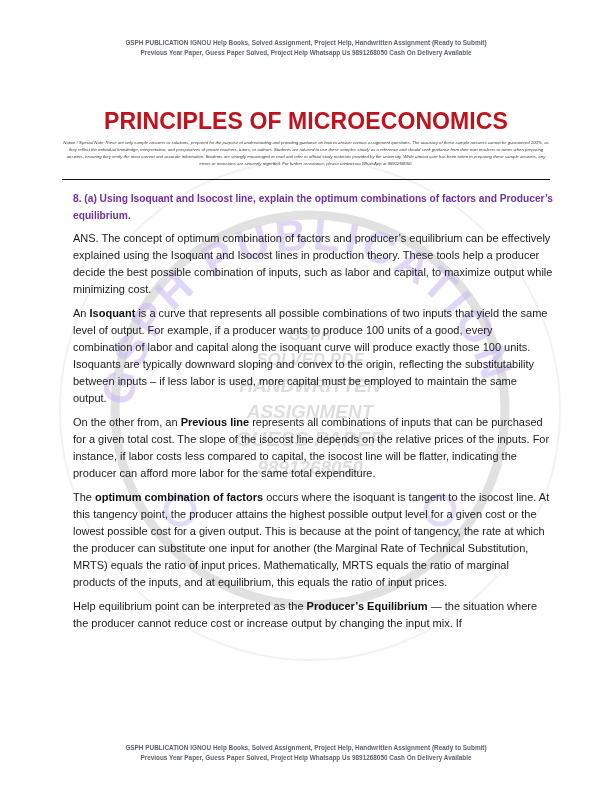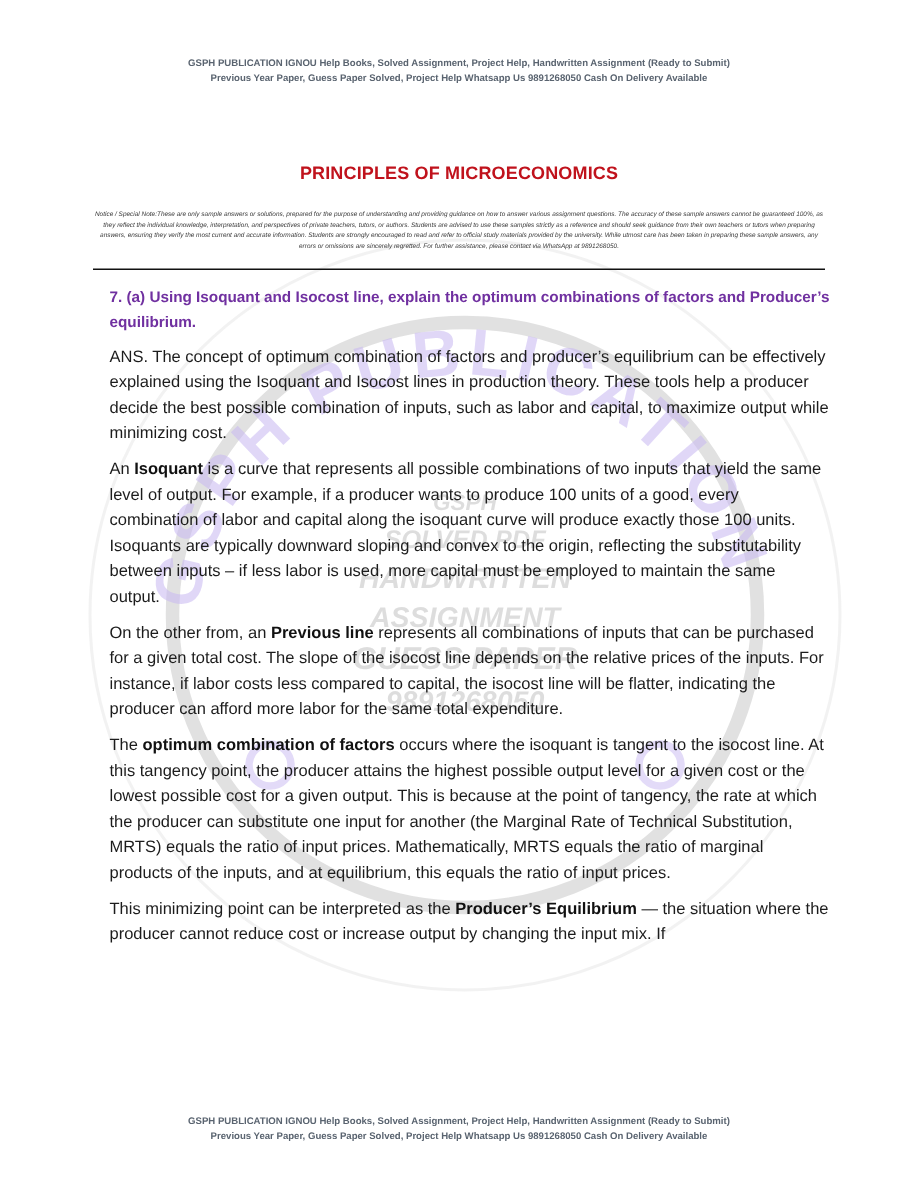--- a/index.html
+++ b/index.html
@@ -45,21 +45,21 @@
     .title {
       position: absolute;
       left: 0;
       width: 612px;
       text-align: center;
       color: #c0121c;
       font-weight: bold;
       z-index: 2;
     }
     .title.code { top: 78px; font-size: 17px; }
-    .title.name { top: 108px; font-size: 12px; letter-spacing: 0.1px; }
+    .title.name { top: 108px; font-size: 23px; letter-spacing: 0.1px; }
     .notice {
       position: absolute;
       left: 62px;
       width: 488px;
       top: 140px;
       font-size: 4.3px;
       line-height: 6.9px;
       font-style: italic;
       text-align: center;
       color: #3a3a3a;
@@ -137,36 +137,36 @@
     <div>GSPH PUBLICATION IGNOU Help Books, Solved Assignment, Project Help, Handwritten Assignment (Ready to Submit)</div>
     <div>Previous Year Paper, Guess Paper Solved, Project Help Whatsapp Us 9891268050 Cash On Delivery Available</div>
   </div>
 
   <div class="title name">PRINCIPLES OF MICROECONOMICS</div>
 
   <div class="notice">Notice / Special Note:These are only sample answers or solutions, prepared for the purpose of understanding and providing guidance on how to answer various assignment questions. The accuracy of these sample answers cannot be guaranteed 100%, as they reflect the individual knowledge, interpretation, and perspectives of private teachers, tutors, or authors. Students are advised to use these samples strictly as a reference and should seek guidance from their own teachers or tutors when preparing answers, ensuring they verify the most current and accurate information. Students are strongly encouraged to read and refer to official study materials provided by the university. While utmost care has been taken in preparing these sample answers, any errors or omissions are sincerely regretted. For further assistance, please contact via WhatsApp at 9891268050.</div>
   <div class="notice-rule"></div>
 
   <div class="content">
-    <div class="question">7. (a)  Using Isoquant and Isocost line, explain the optimum combinations of factors and Producer’s equilibrium.</div>
+    <div class="question">8. (a)  Using Isoquant and Isocost line, explain the optimum combinations of factors and Producer’s equilibrium.</div>
 
     <p class="para">
       <span>ANS. The concept of optimum combination of factors and producer’s equilibrium can be effectively explained using the Isoquant and Isocost lines in production theory. These tools help a producer decide the best possible combination of inputs, such as labor and capital, to maximize output while minimizing cost.</span>
     </p>
     <p class="para">
       <span>An </span><b>Isoquant</b><span> is a curve that represents all possible combinations of two inputs that yield the same level of output. For example, if a producer wants to produce 100 units of a good, every combination of labor and capital along the isoquant curve will produce exactly those 100 units. Isoquants are typically downward sloping and convex to the origin, reflecting the substitutability between inputs – if less labor is used, more capital must be employed to maintain the same output.</span>
     </p>
     <p class="para">
       <span>On the other from, an </span><b>Previous line</b><span> represents all combinations of inputs that can be purchased for a given total cost. The slope of the isocost line depends on the relative prices of the inputs. For instance, if labor costs less compared to capital, the isocost line will be flatter, indicating the producer can afford more labor for the same total expenditure.</span>
     </p>
     <p class="para">
       <span>The </span><b>optimum combination of factors</b><span> occurs where the isoquant is tangent to the isocost line. At this tangency point, the producer attains the highest possible output level for a given cost or the lowest possible cost for a given output. This is because at the point of tangency, the rate at which the producer can substitute one input for another (the Marginal Rate of Technical Substitution, MRTS) equals the ratio of input prices. Mathematically, MRTS equals the ratio of marginal products of the inputs, and at equilibrium, this equals the ratio of input prices.</span>
     </p>
     <p class="para">
-      <span>This minimizing point can be interpreted as the </span><b>Producer’s Equilibrium</b><span> — the situation where the producer cannot reduce cost or increase output by changing the input mix. If</span>
+      <span>Help equilibrium point can be interpreted as the </span><b>Producer’s Equilibrium</b><span> — the situation where the producer cannot reduce cost or increase output by changing the input mix. If</span>
     </p>
   </div>
 
   <div class="footer">
     <div>GSPH PUBLICATION IGNOU Help Books, Solved Assignment, Project Help, Handwritten Assignment (Ready to Submit)</div>
     <div>Previous Year Paper, Guess Paper Solved, Project Help Whatsapp Us 9891268050 Cash On Delivery Available</div>
   </div>
 </div>
 
 </body></html>

